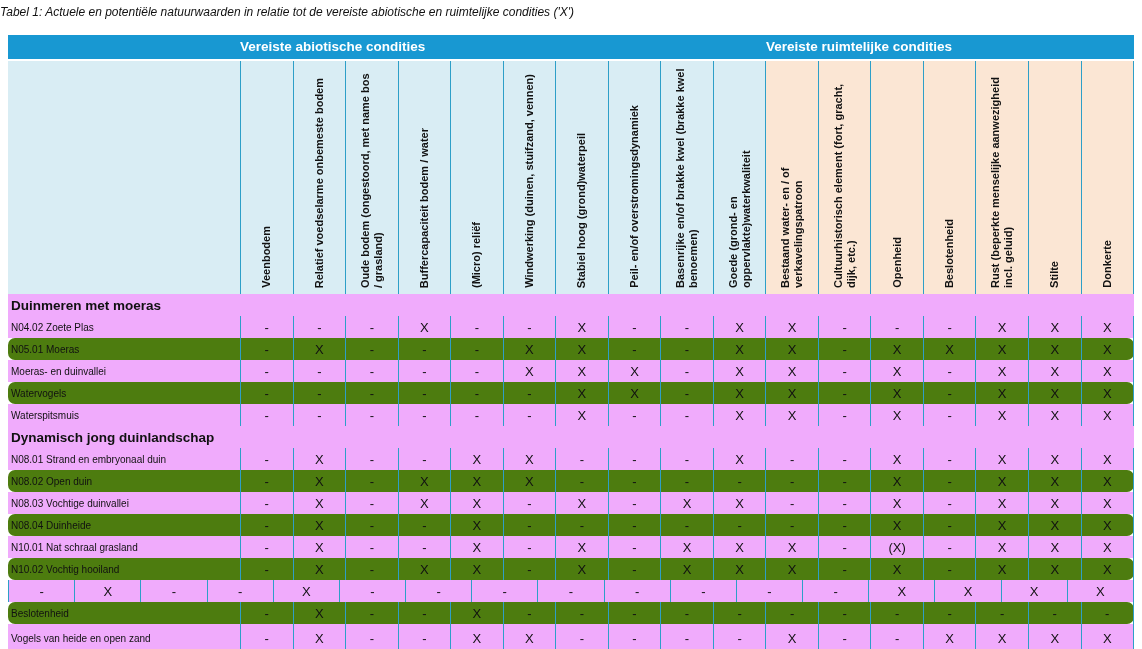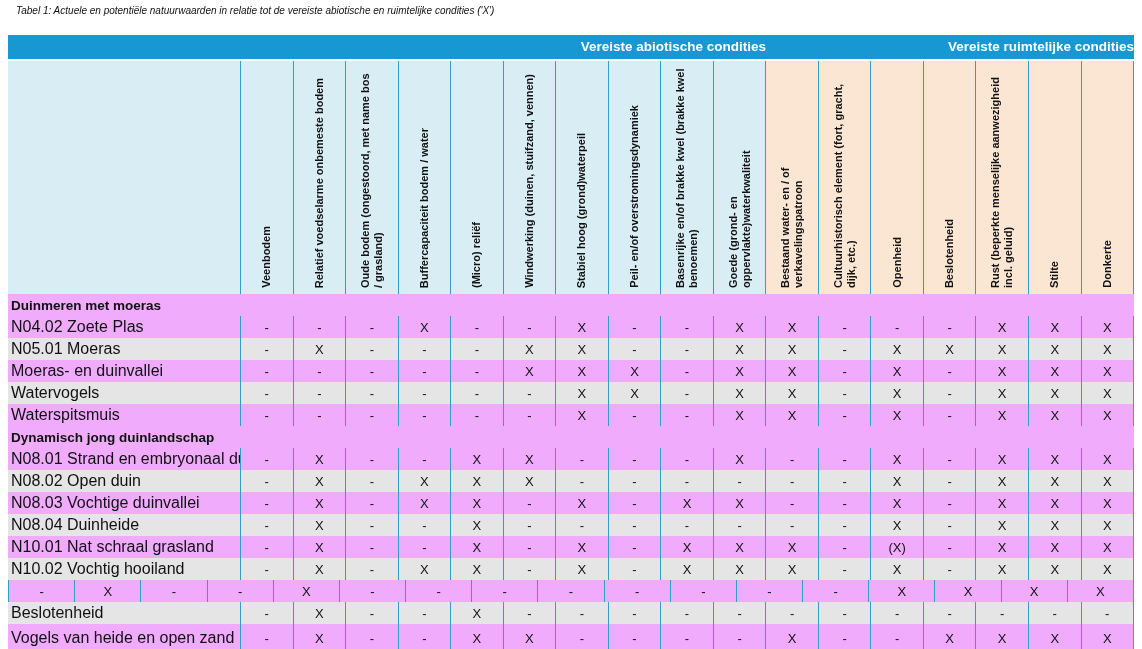--- a/index.html
+++ b/index.html
@@ -1,37 +1,37 @@
 <!DOCTYPE html>
 <html><head>
 <meta charset="utf-8">
 <style>
   * { margin:0; padding:0; box-sizing:border-box; }
   html,body { background:#ffffff; }
   body { font-family:"Liberation Sans","DejaVu Sans",sans-serif; color:#1a1a1a; }
   .page { position:relative; width:1142px; height:649px; background:#ffffff; overflow:hidden; }
 
   .doc-title {
-    position:absolute; left:16px; top:5px;
-    font-size:10px; font-style:italic; color:#111; white-space:nowrap;
+    position:absolute; left:0; top:5px;
+    font-size:12px; font-style:italic; color:#111; white-space:nowrap;
   }
 
   .table-wrap {
     position:absolute; left:8px; top:35px; width:1126px;
     border-bottom:2px solid #2d9fc8;
   }
 
   
   .band {
     position:relative; height:26px; background:#1898d2;
     border-bottom:2px solid #ffffff;
   }
   .band-label {
     position:absolute; top:0; height:24px; line-height:24px;
-    color:#ffffff; font-weight:bold; font-size:13.5px; text-align:right;
+    color:#ffffff; font-weight:bold; font-size:13.5px; text-align:left;
   }
   .band-label.abiotic { left:232px; width:526px; }
   .band-label.spatial { left:758px; width:368px; }
 
   
   .thead { display:flex; height:233px; }
   .corner {
     flex:0 0 232px; width:232px; background:#d9edf4;
   }
   .hcell {
@@ -44,29 +44,29 @@
   .hcell.blue  { background:#d9edf4; }
   .hcell.peach { background:#fbe6d4; }
   .vtext {
     writing-mode:vertical-rl; transform:rotate(180deg);
     font-weight:bold; font-size:11px; line-height:1.18;
     max-height:220px; color:#111;
   }
 
   
   .row { display:flex; height:22px; background:#f0abfc; }
-  .row.stripe { background:#e5e5e5; }
+  .row.stripe { background:#4d7c0f;border-radius:7px; }
   .row.last { height:28px; }
   .group-label {
     flex:1 1 auto; display:flex; align-items:center;
     padding-left:3px; font-weight:bold; font-size:13.5px; color:#111;
   }
   .rlabel {
     flex:0 0 232px; width:232px; display:flex; align-items:center;
-    padding-left:3px; font-size:16px; color:#111; white-space:nowrap; overflow:hidden;
+    padding-left:3px; font-size:10px; color:#111; white-space:nowrap; overflow:hidden;
   }
   .cell {
     flex:1 1 0; min-width:0;
     border-left:1px solid #2d9fc8;
     display:flex; align-items:center; justify-content:center;
     font-size:13px; color:#111;
   }
   .cell:last-child { border-right:1px solid #2d9fc8; }
   .squiggle { text-decoration:underline wavy #e03a2f 1px; text-underline-offset:2px; }
 </style>

